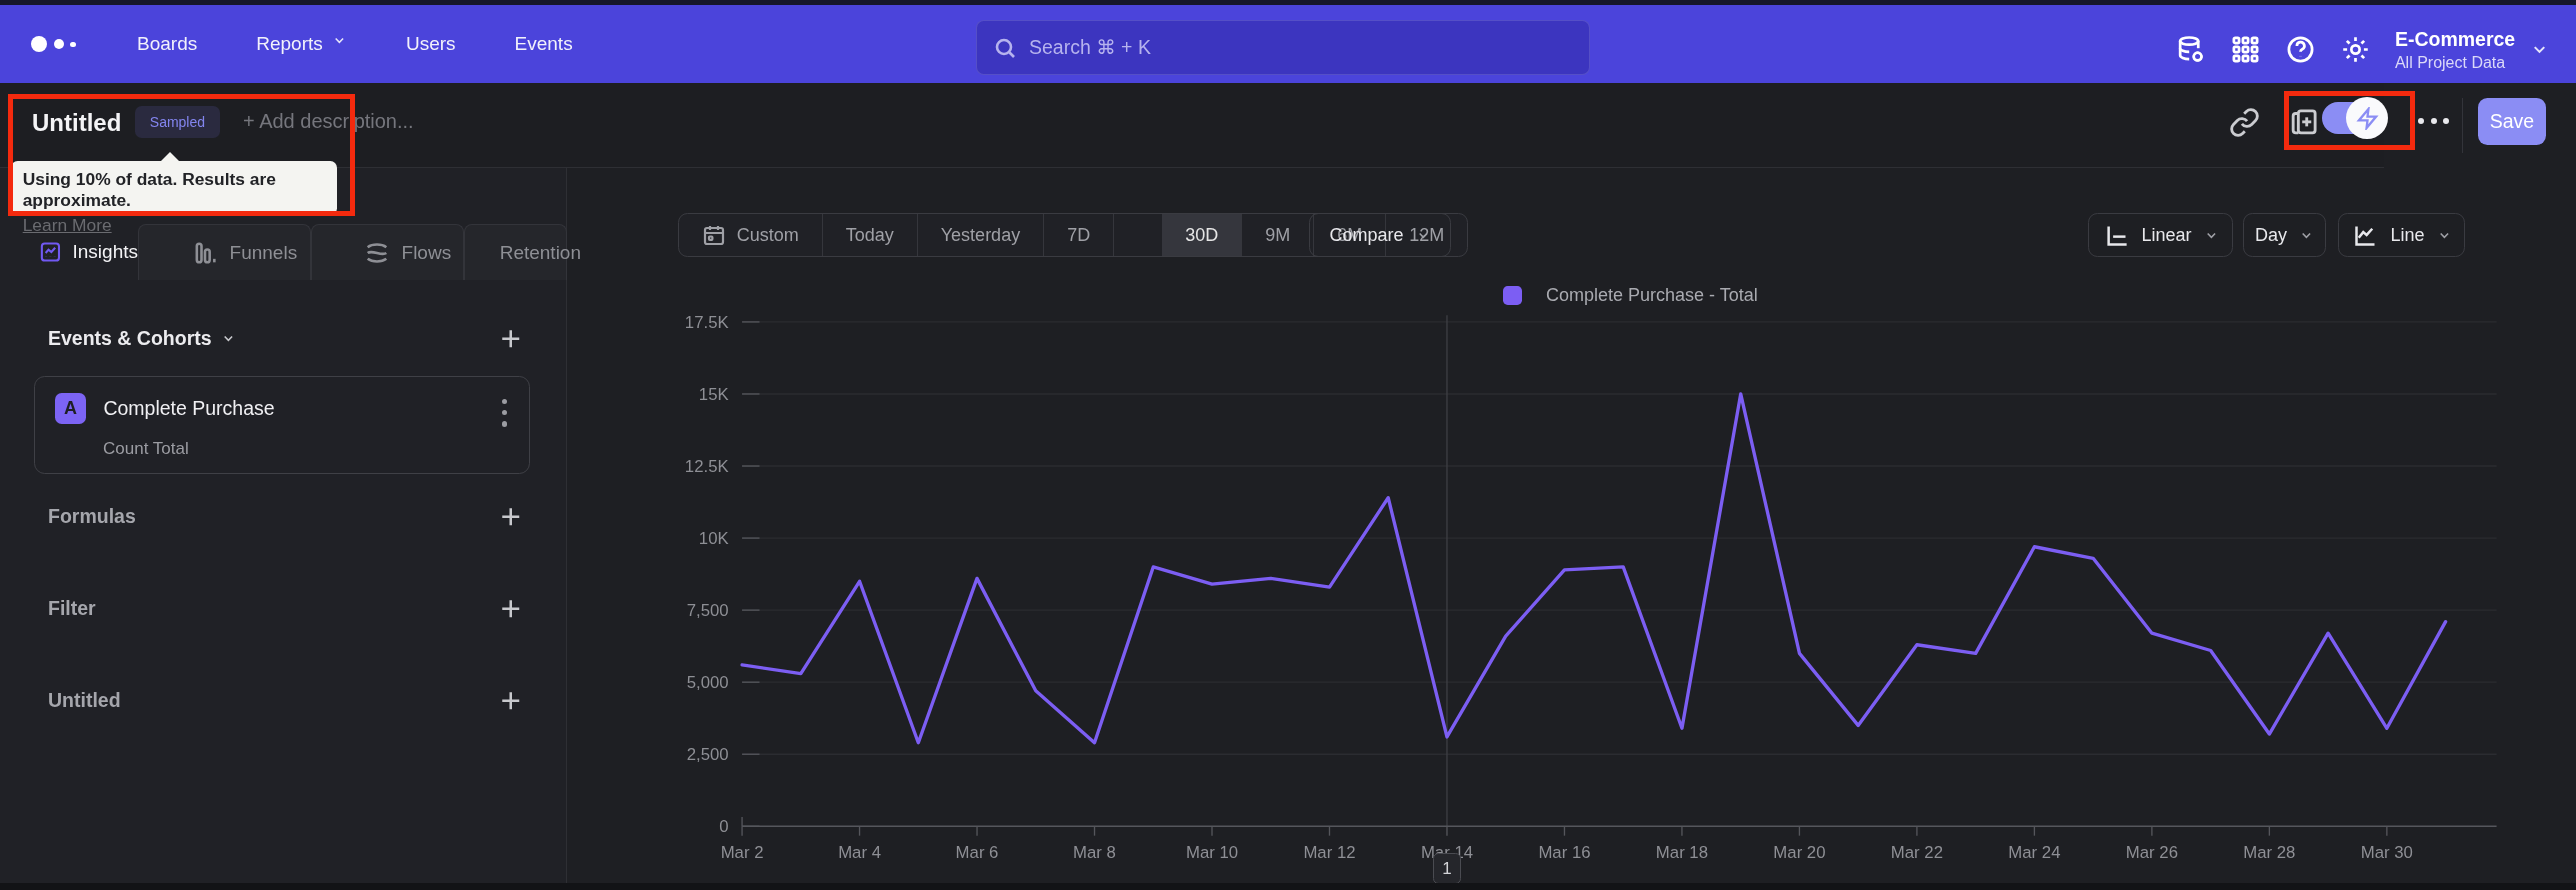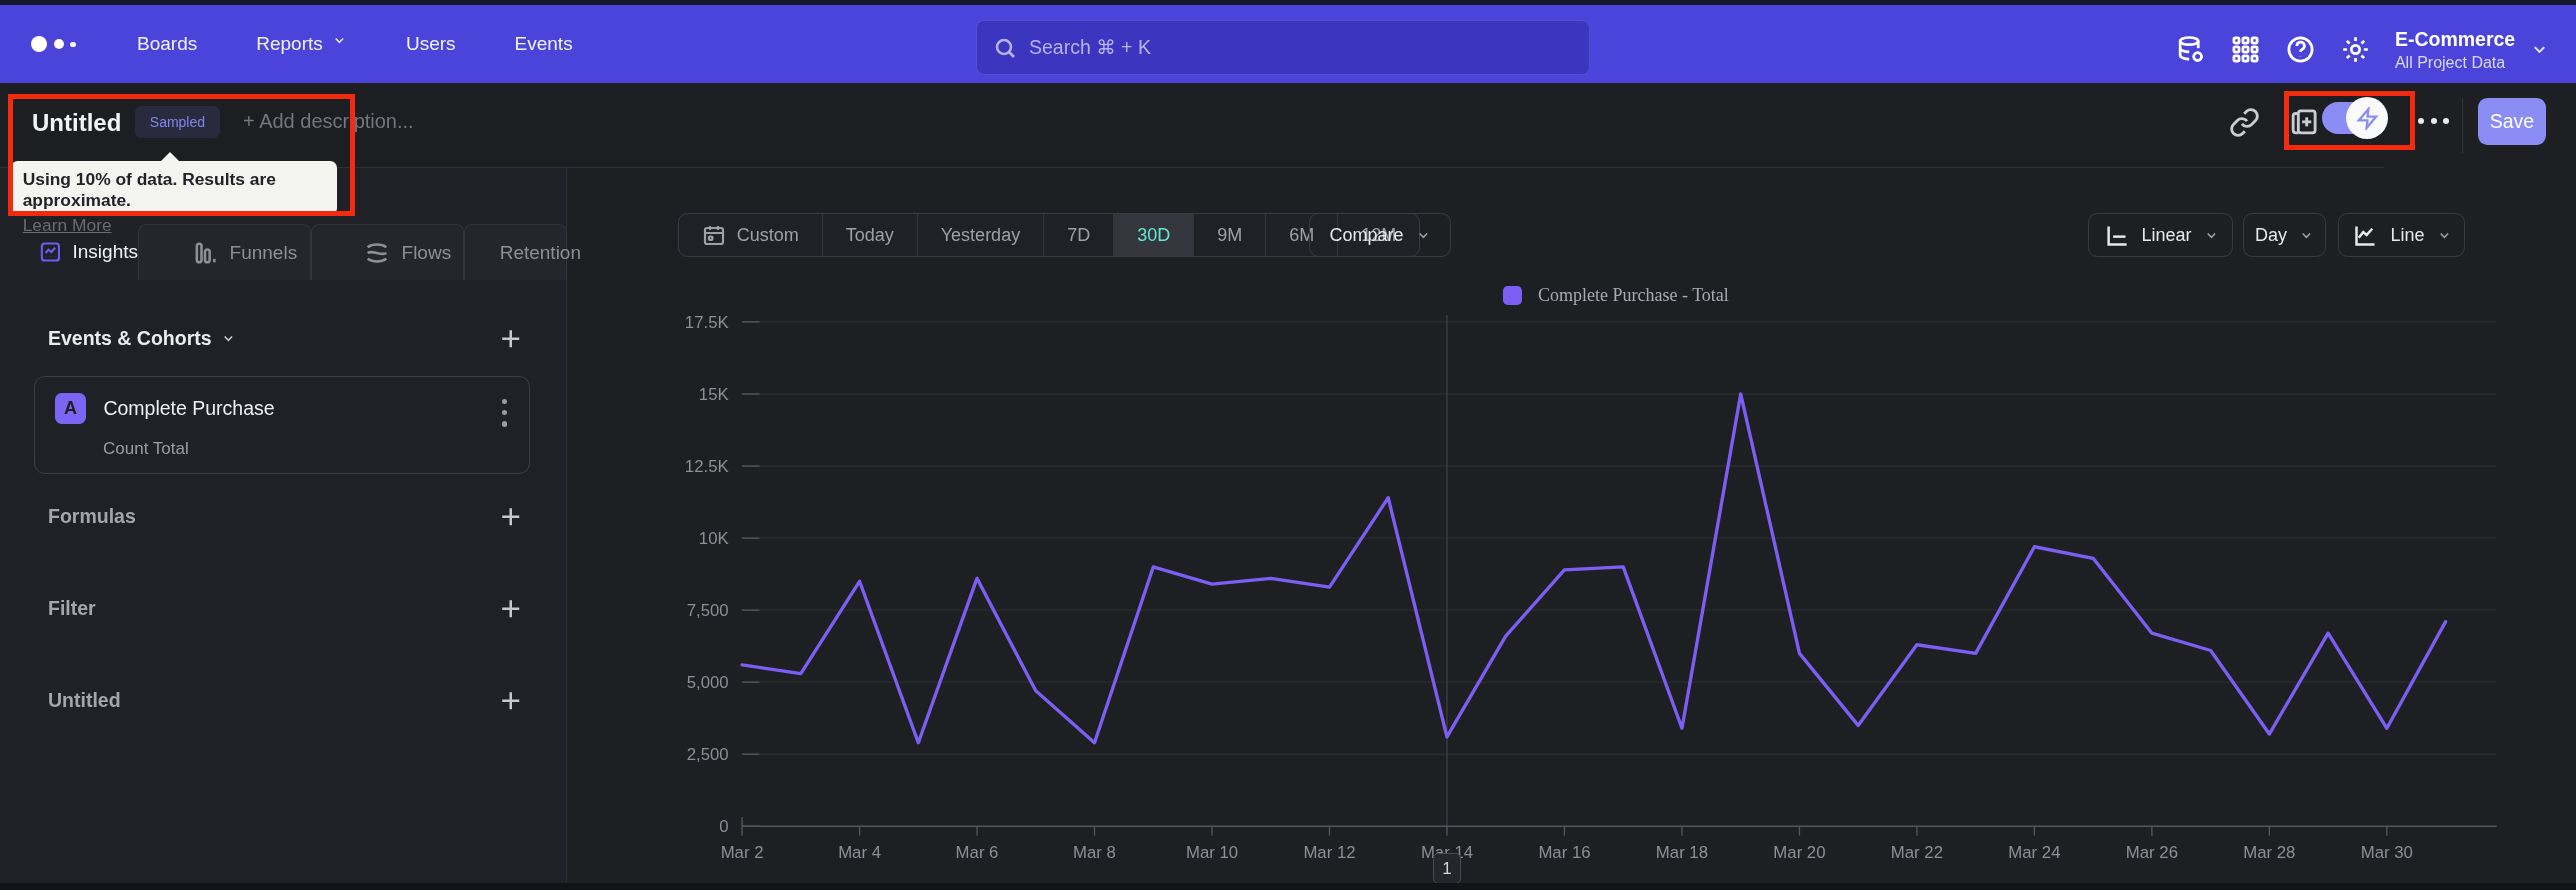--- a/index.html
+++ b/index.html
@@ -88,34 +88,34 @@
   .kebab { position:absolute; right:19px; top:19px; display:flex; flex-direction:column; gap:6px; cursor:pointer; padding:2.7px; }
   .kebab i { width:5.4px; height:5.4px; border-radius:50%; background:#9B9CA2; }
   .event-metric { position:absolute; left:68px; top:62px; font-size:17px; color:#9B9CA2; cursor:pointer; }
 
   
   .segmented { position:absolute; left:678px; top:213px; height:44px; display:flex; align-items:stretch;
                border:1.3px solid #3A3B41; border-radius:9.4px; overflow:hidden; background:#202126; }
   .seg-item { display:flex; align-items:center; justify-content:center; gap:10.7px; font-size:18px;
               color:#9FA0A6; padding:0 23px; border-right:1.3px solid #35363C; cursor:pointer; white-space:nowrap; }
   .seg-item:last-child { border-right:none; }
-  .seg-item.active { background:#35363D; color:#5eead4; }
+  .seg-item.active { background:#35363D; color:#e5e5e5;margin-left:48px; }
   .seg-item svg { width:24px; height:24px; stroke:#9FA0A6; stroke-width:2.2; fill:none; }
   .ctl-btn { position:absolute; top:213px; height:44px; display:flex; align-items:center; justify-content:center;
              gap:12px; border:1.3px solid #3A3B41; border-radius:9.4px; font-size:18px; color:#E8E8EC;
              cursor:pointer; background:transparent; }
   .ctl-btn svg.ic { width:27px; height:27px; stroke:#E8E8EC; stroke-width:2.2; fill:none; }
   .ctl-btn .chev { stroke:#9FA0A6; }
   .btn-compare { left:1309px; width:142px; }
   .btn-linear  { left:2088px; width:145px; }
   .btn-day     { left:2243px; width:83px; }
   .btn-line    { left:2338px; width:127px; }
 
   
-  .legend { position:absolute; left:1503px; top:285px; display:flex; align-items:center; gap:16px;font-family:Liberation Serif, serif; }
+  .legend { position:absolute; left:1503px; top:285px; display:flex; align-items:center; gap:24px; }
   .legend .sw { width:19px; height:19px; border-radius:4.7px; background:#7C5EF3; }
   .legend .lt { font-size:18px; color:#A9AAB0; }
   #chart-svg { position:absolute; left:0; top:0; width:2576px; height:890px; pointer-events:none; }
   .pager { position:absolute; left:1433px; top:853px; width:28px; height:31px; border:1.3px solid #4A4B51;
            border-radius:5.4px; color:#D2D3D7; font-size:17px; display:flex; align-items:center;
            justify-content:center; cursor:pointer; background:#25262B; }
   .bottom-strip { position:absolute; left:0; bottom:0; width:2576px; height:6.7px; background:#121316; }
 </style>
 </head>
 <body>

